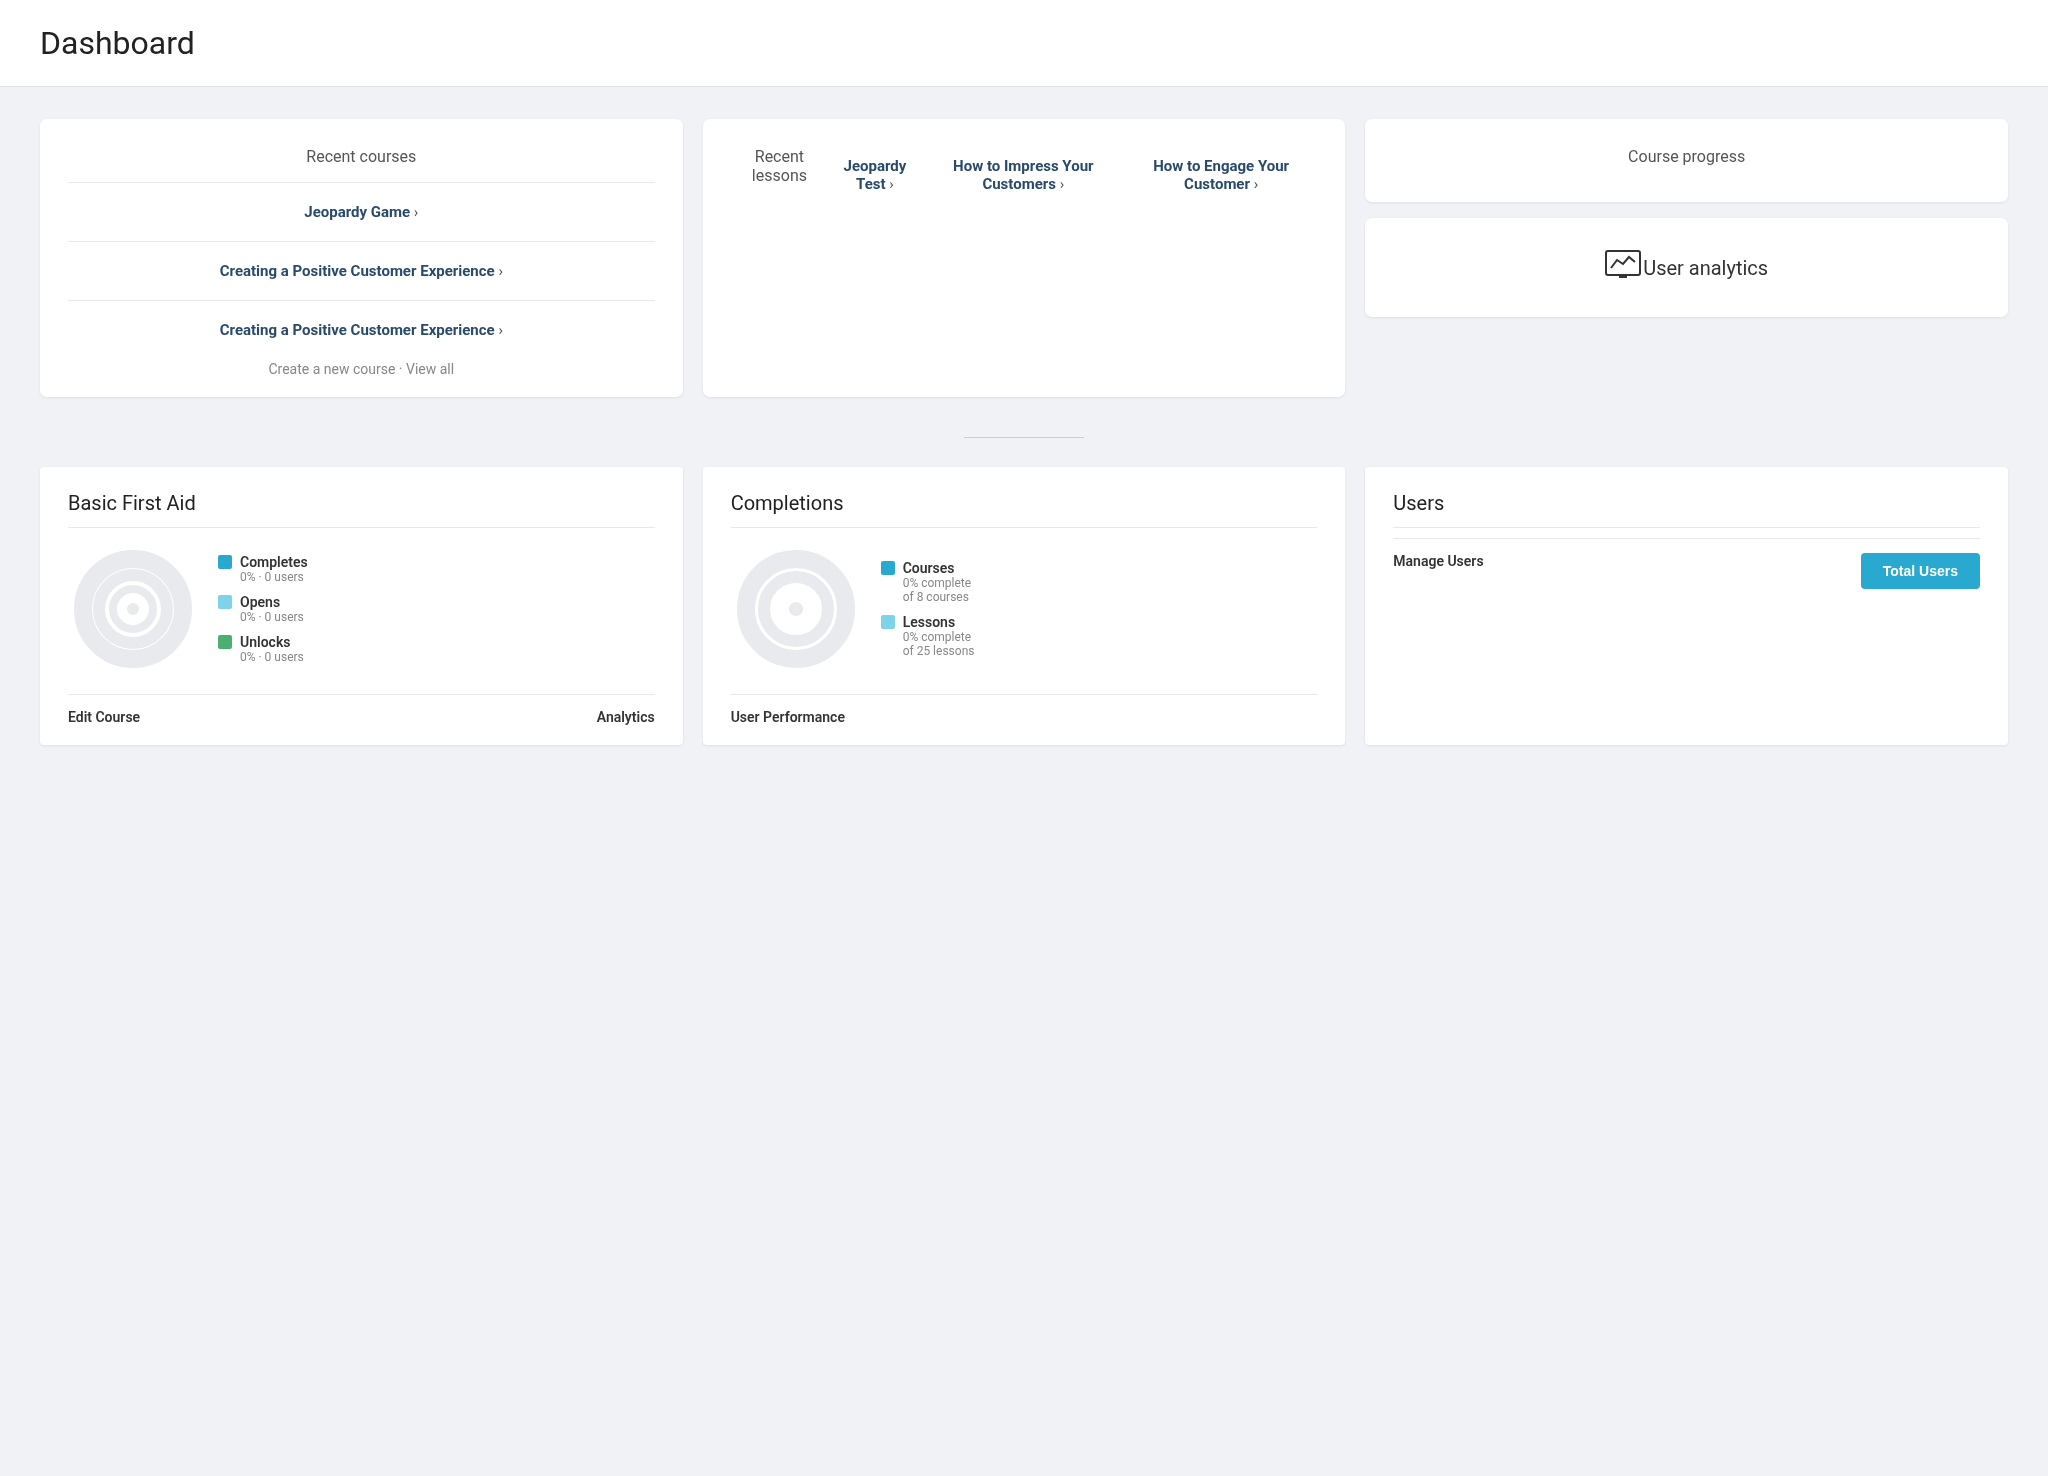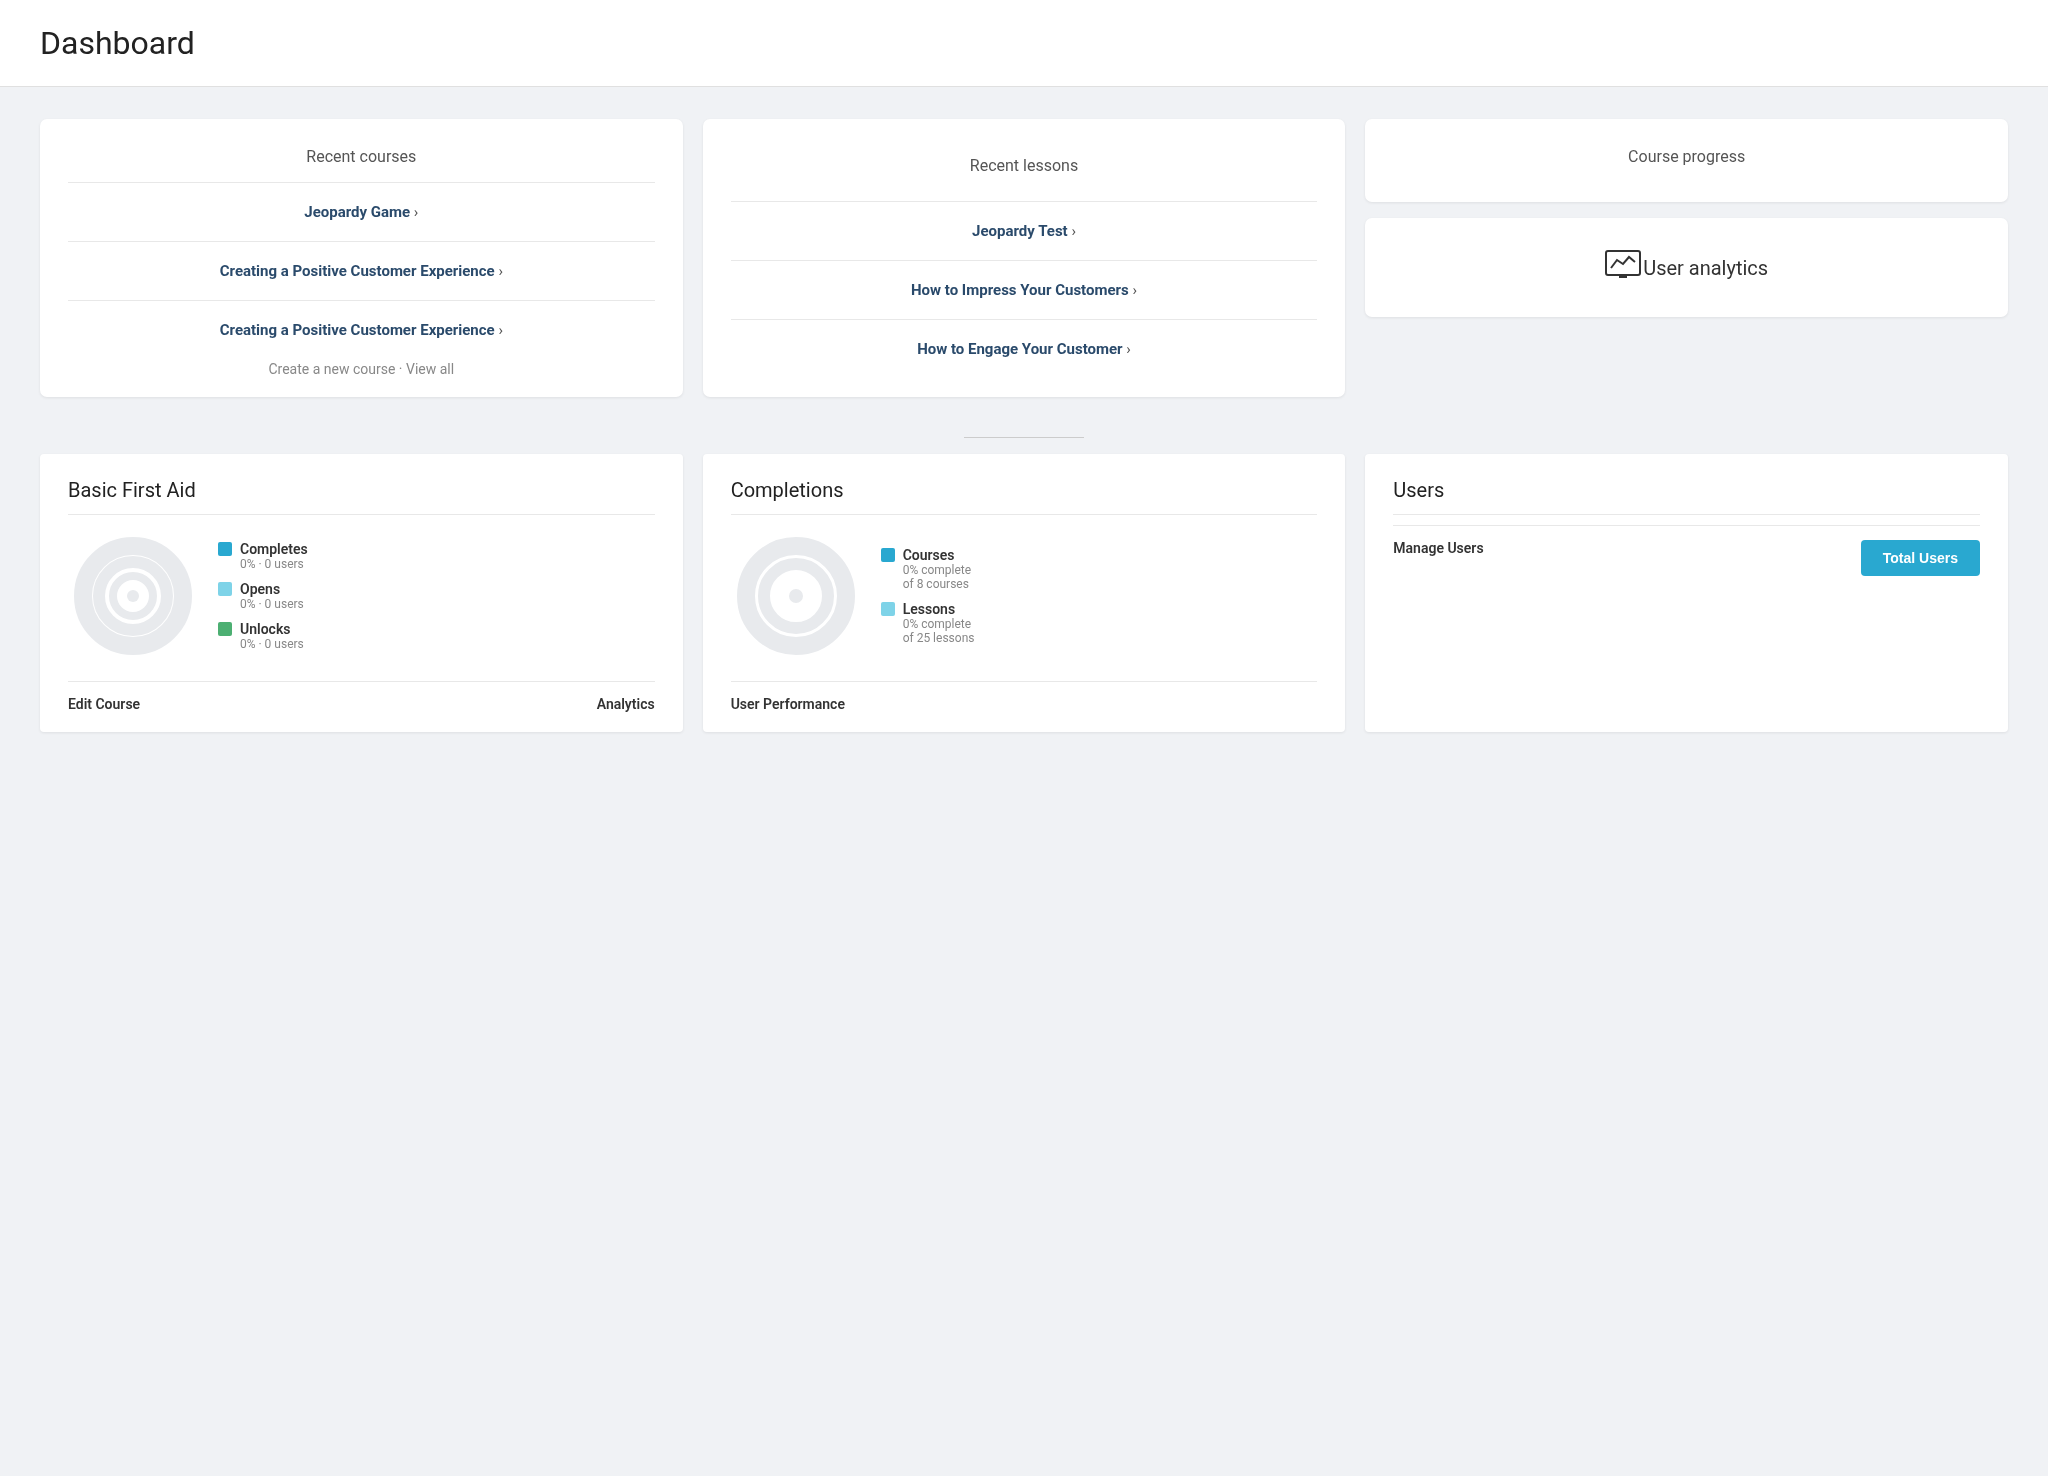--- a/index.html
+++ b/index.html
@@ -62,21 +62,21 @@
       font-size: 14px;
       color: #888;
     }
     .create-row a {
       color: #888;
       text-decoration: none;
     }
     
     .lessons-card {
       display: flex;
-      flex-direction: column;
+      flex-direction: row;
       justify-content: center;
     }
     
     .right-col {
       display: flex;
       flex-direction: column;
       gap: 16px;
     }
     .user-analytics-card {
       display: flex;
@@ -100,20 +100,21 @@
     .bottom-grid {
       display: grid;
       grid-template-columns: 1fr 1fr 1fr;
       gap: 20px;
     }
     .bottom-card {
       background: #fff;
       border-radius: 4px;
       padding: 24px 28px 20px;
       box-shadow: 0 1px 3px rgba(0,0,0,0.08);
+      margin-top: 13px;
     }
     .bottom-card-title {
       font-size: 20px;
       color: #222;
       font-weight: 400;
       margin-bottom: 12px;
     }
     
     .chart-area {
       display: flex;

